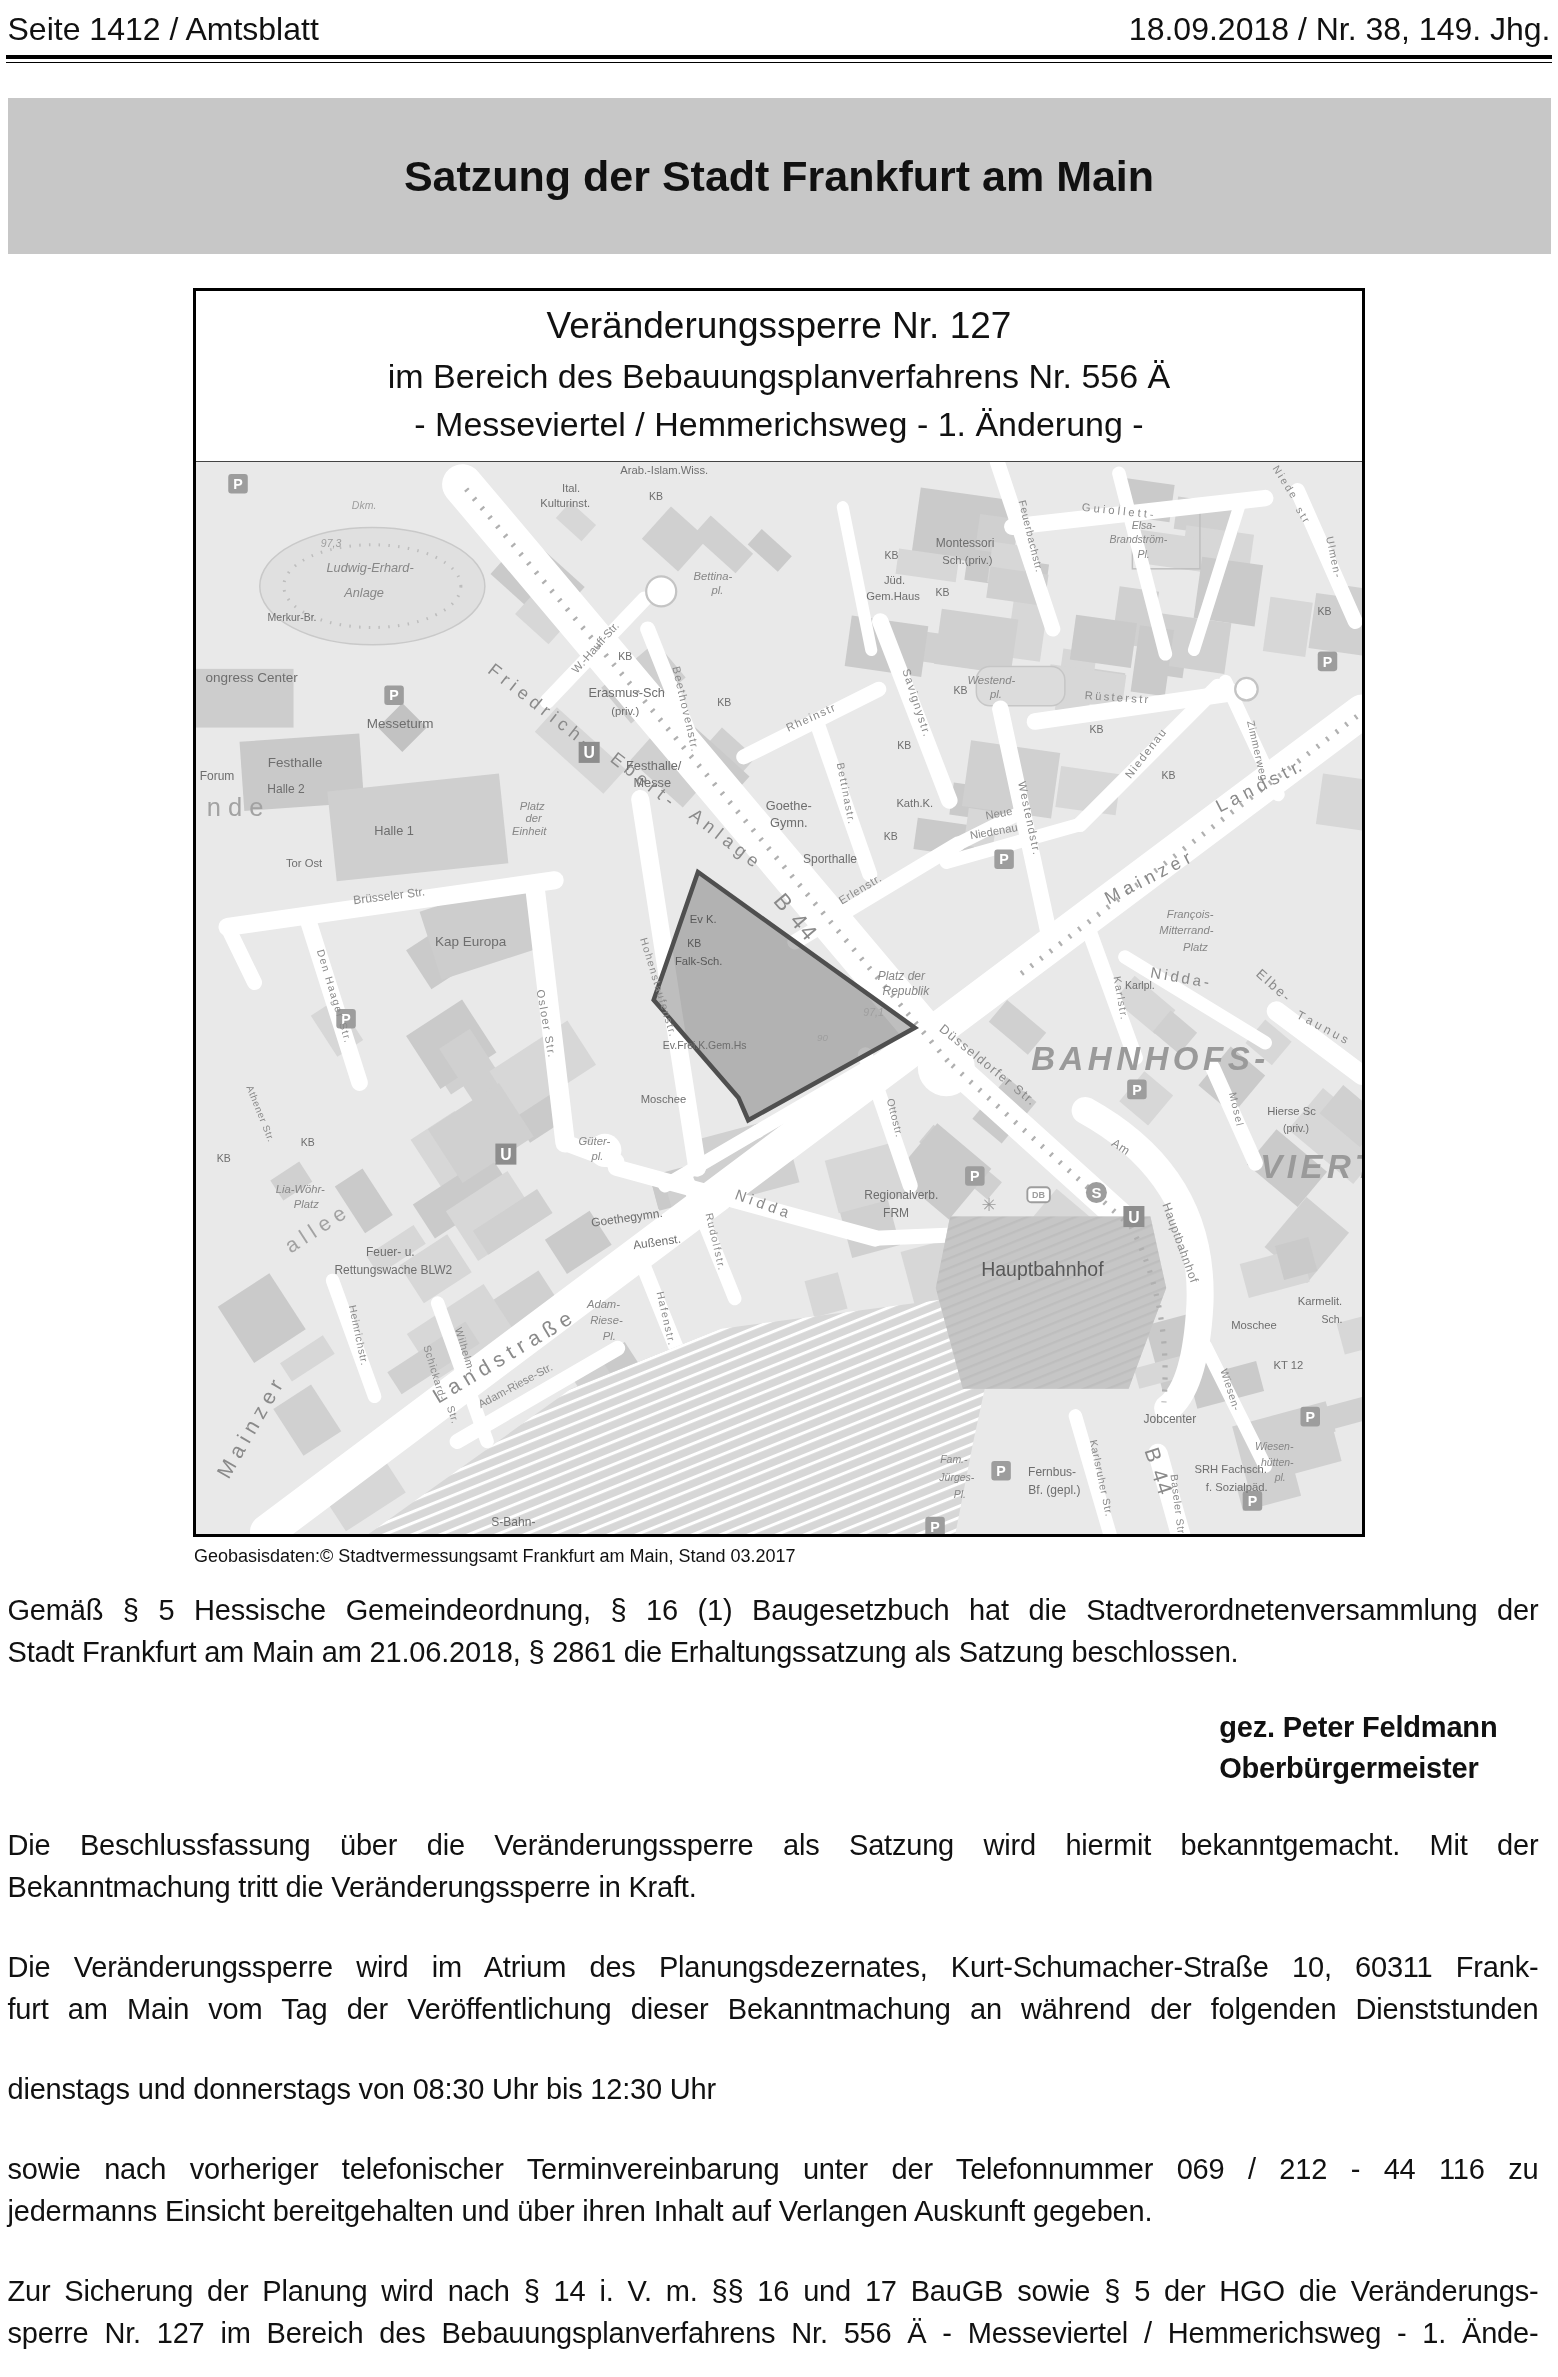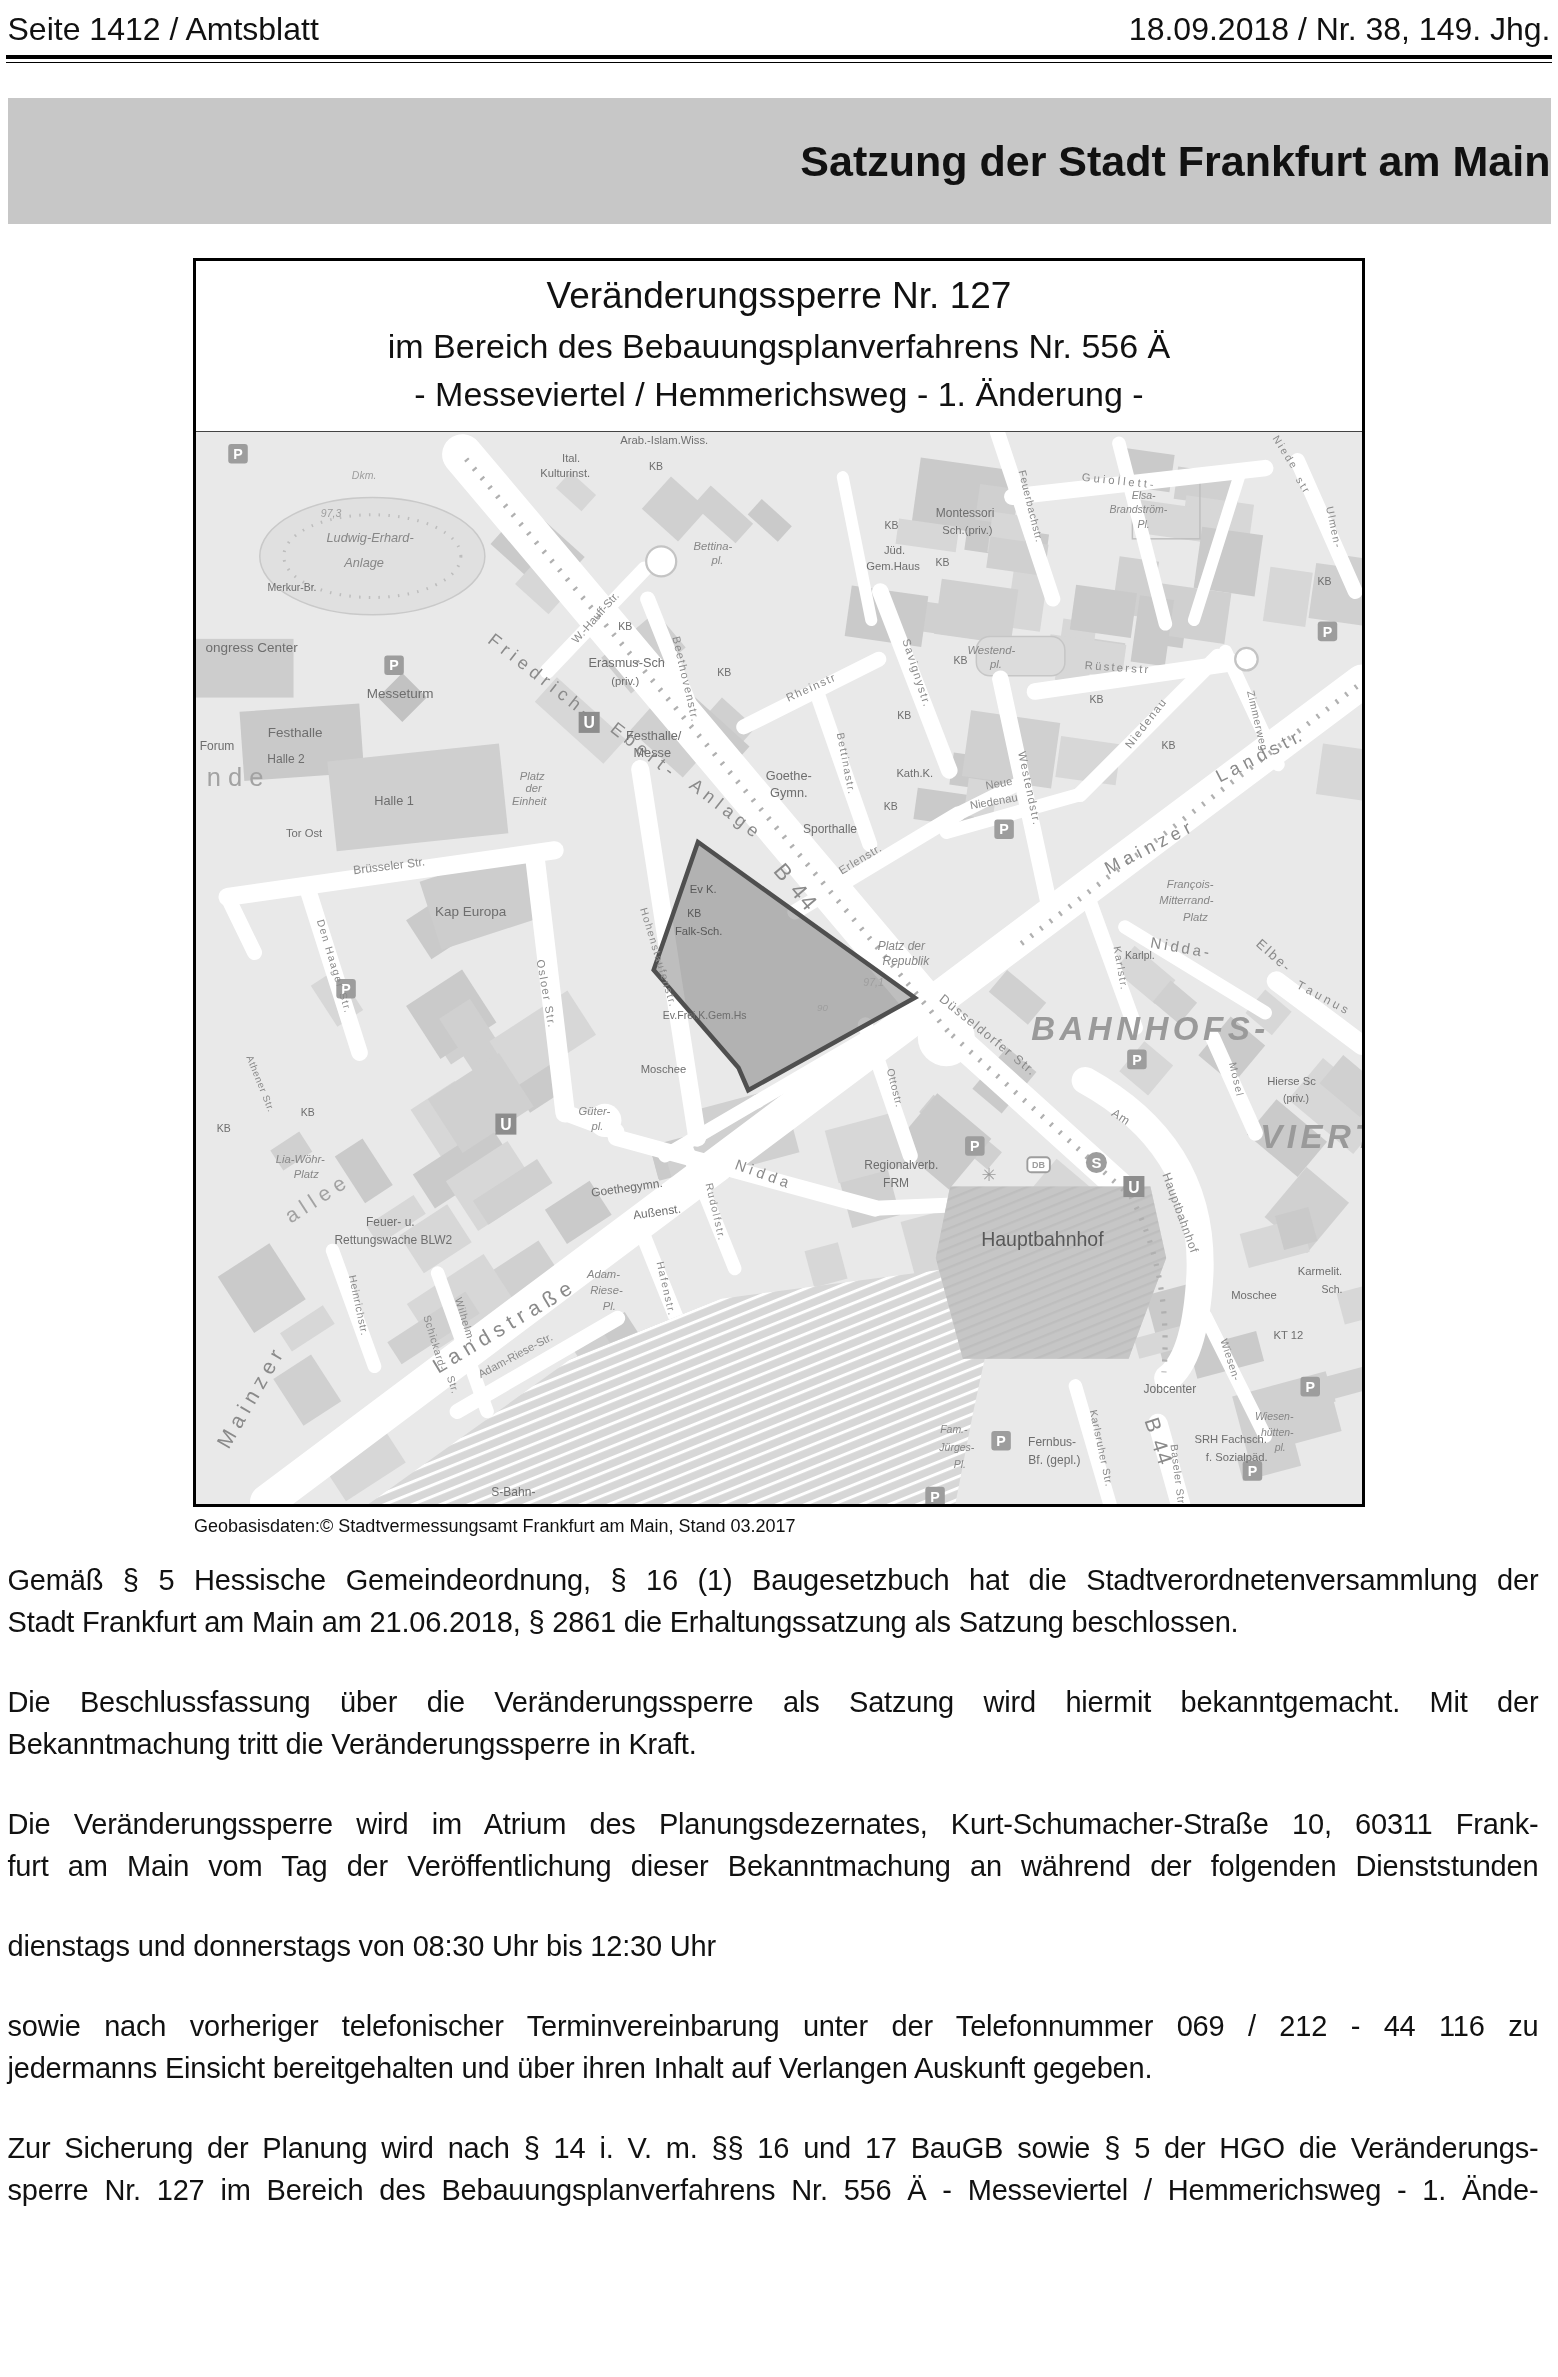--- a/index.html
+++ b/index.html
@@ -1,19 +1,19 @@
 <!DOCTYPE html>
 <html style="font-size:12px"><head>
 <meta charset="utf-8">
 <style>
   html,body{margin:0;padding:0;background:#fff}
   body{width:1558px;height:2377px;overflow:hidden;font-family:"Liberation Sans",sans-serif;color:#111}
   .header{display:flex;justify-content:space-between;align-items:flex-end;padding:10.5px 7.5px 7.5px 7.5px;font-size:32px}
   .rule{margin:0 6px;border-top:4.5px solid #000;border-bottom:1.5px solid #000;height:3px}
-  .banner{margin:35px 7.5px 0 7.5px;height:126px;background:#c7c7c7;display:flex;align-items:center;justify-content:flex-end}
+  .banner{margin:35px 7.5px 0 7.5px;height:156px;background:#c7c7c7;display:flex;align-items:center;justify-content:center}
   .banner-title{font-size:43px;font-weight:bold}
   .notice-box{width:1166px;margin:34px auto 0 auto;border:3.8px solid #000;background:#fff}
   .box-title{text-align:center;padding:13.5px 0 7.5px 0}
   .tl1{font-size:37px;margin-bottom:10.5px}
   .tl2{font-size:34px;margin-bottom:9px}
   .map{width:1166px;height:1072px;border-top:1.5px solid #444;overflow:hidden;background:#e9e9e9}
   .map svg{display:block}
   .map text{font-family:"Liberation Sans",sans-serif}
   .ls{fill:#8a8a8a}
   .lb{fill:#6e6e6e}
@@ -468,20 +468,24 @@
 
   <div class="caption">Geobasisdaten:© Stadtvermessungsamt Frankfurt am Main, Stand 03.2017</div>
 
   <div class="bodytext">
     <div id="p-intro">
         <div class="p">
           <span class="bl jl">Gemäß § 5 Hessische Gemeindeordnung, § 16 (1) Baugesetzbuch hat die Stadtverordnetenversammlung der</span>
           <span class="bl">Stadt Frankfurt am Main am 21.06.2018, § 2861 die Erhaltungssatzung als Satzung beschlossen.</span>
         </div>
       </div>
+    <div class="sig">
+      <div>gez. Peter Feldmann</div>
+      <div>Oberbürgermeister</div>
+    </div>
     <div id="p-rest">
         <div class="p">
           <span class="bl jl">Die Beschlussfassung über die Veränderungssperre als Satzung wird hiermit bekanntgemacht. Mit der</span>
           <span class="bl">Bekanntmachung tritt die Veränderungssperre in Kraft.</span>
         </div>
         <div class="p">
           <span class="bl jl">Die Veränderungssperre wird im Atrium des Planungsdezernates, Kurt-Schumacher-Straße 10, 60311 Frank-</span>
           <span class="bl jl">furt am Main vom Tag der Veröffentlichung dieser Bekanntmachung an während der folgenden Dienststunden</span>
         </div>
         <div class="p">

